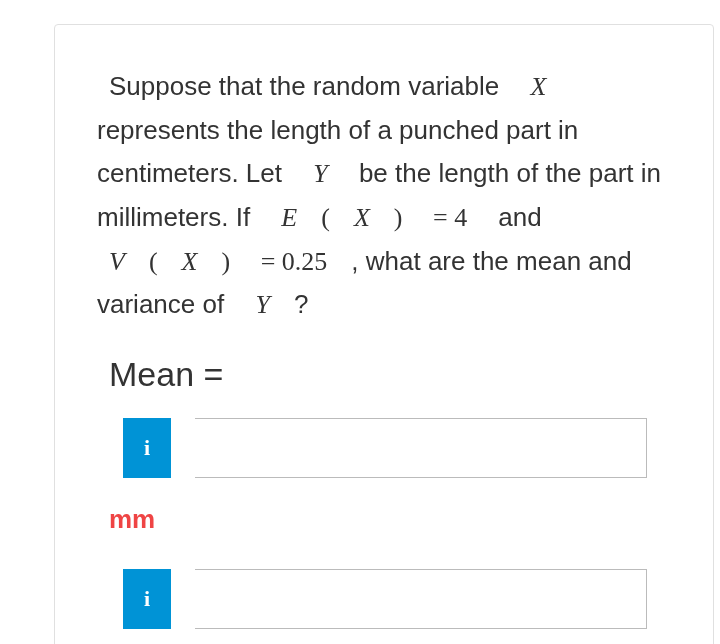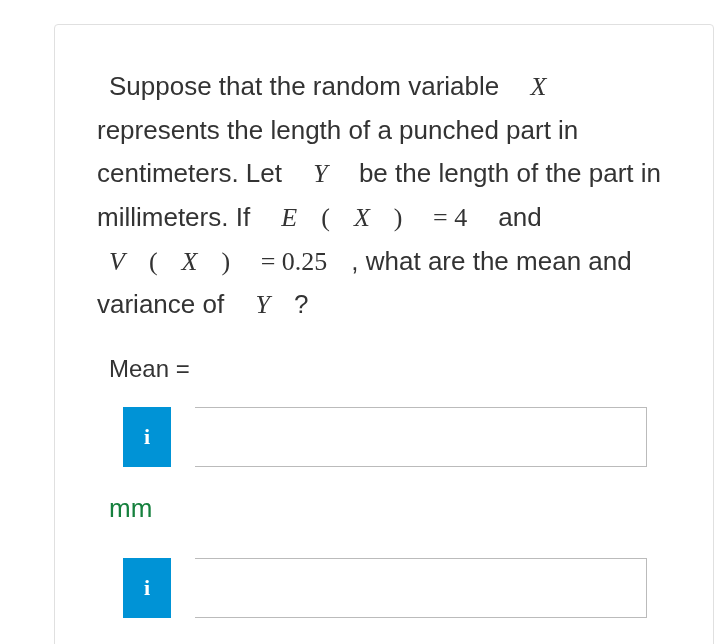--- a/index.html
+++ b/index.html
@@ -33,21 +33,21 @@
       font-family: 'Times New Roman', serif;
     }
     .math-r {
       font-family: 'Times New Roman', serif;
       font-style: normal;
     }
     .field-group {
       margin-bottom: 18px;
     }
     .field-label {
-      font-size: 24px;
+      font-size: 34px;
       color: #333333;
       margin-bottom: 10px;
       font-weight: 400;
     }
     .input-row {
       display: flex;
       align-items: stretch;
       margin-left: 14px;
       margin-bottom: 14px;
     }
@@ -72,23 +72,23 @@
       border: 1px solid #bbbbbb;
       border-left: none;
       padding: 0 12px;
       font-size: 20px;
       color: #333333;
       background: #ffffff;
       max-width: 518px;
     }
     .unit-label {
       font-size: 26px;
-      color: #15803d;
+      color: #ef4444;
       margin-bottom: 22px;
-      font-weight: 400;
+      font-weight: 700;
     }
     .sup {
       font-size: 18px;
       vertical-align: super;
       line-height: 0;
     }
   </style>
 </head>
 <body>
 

